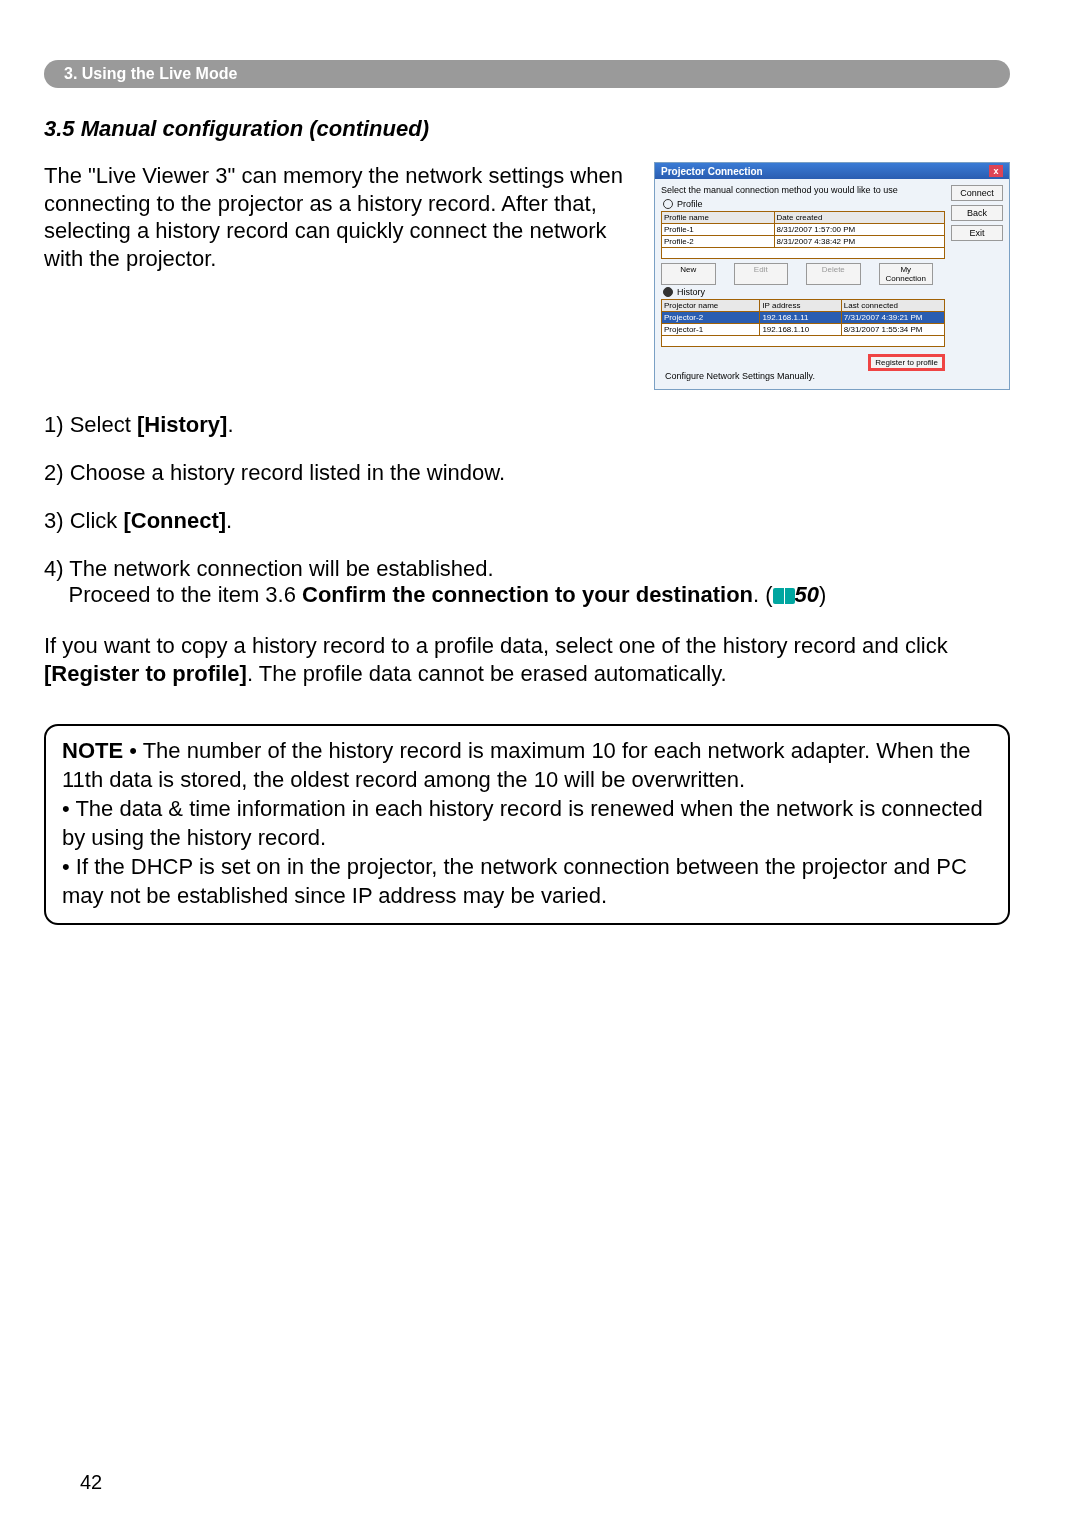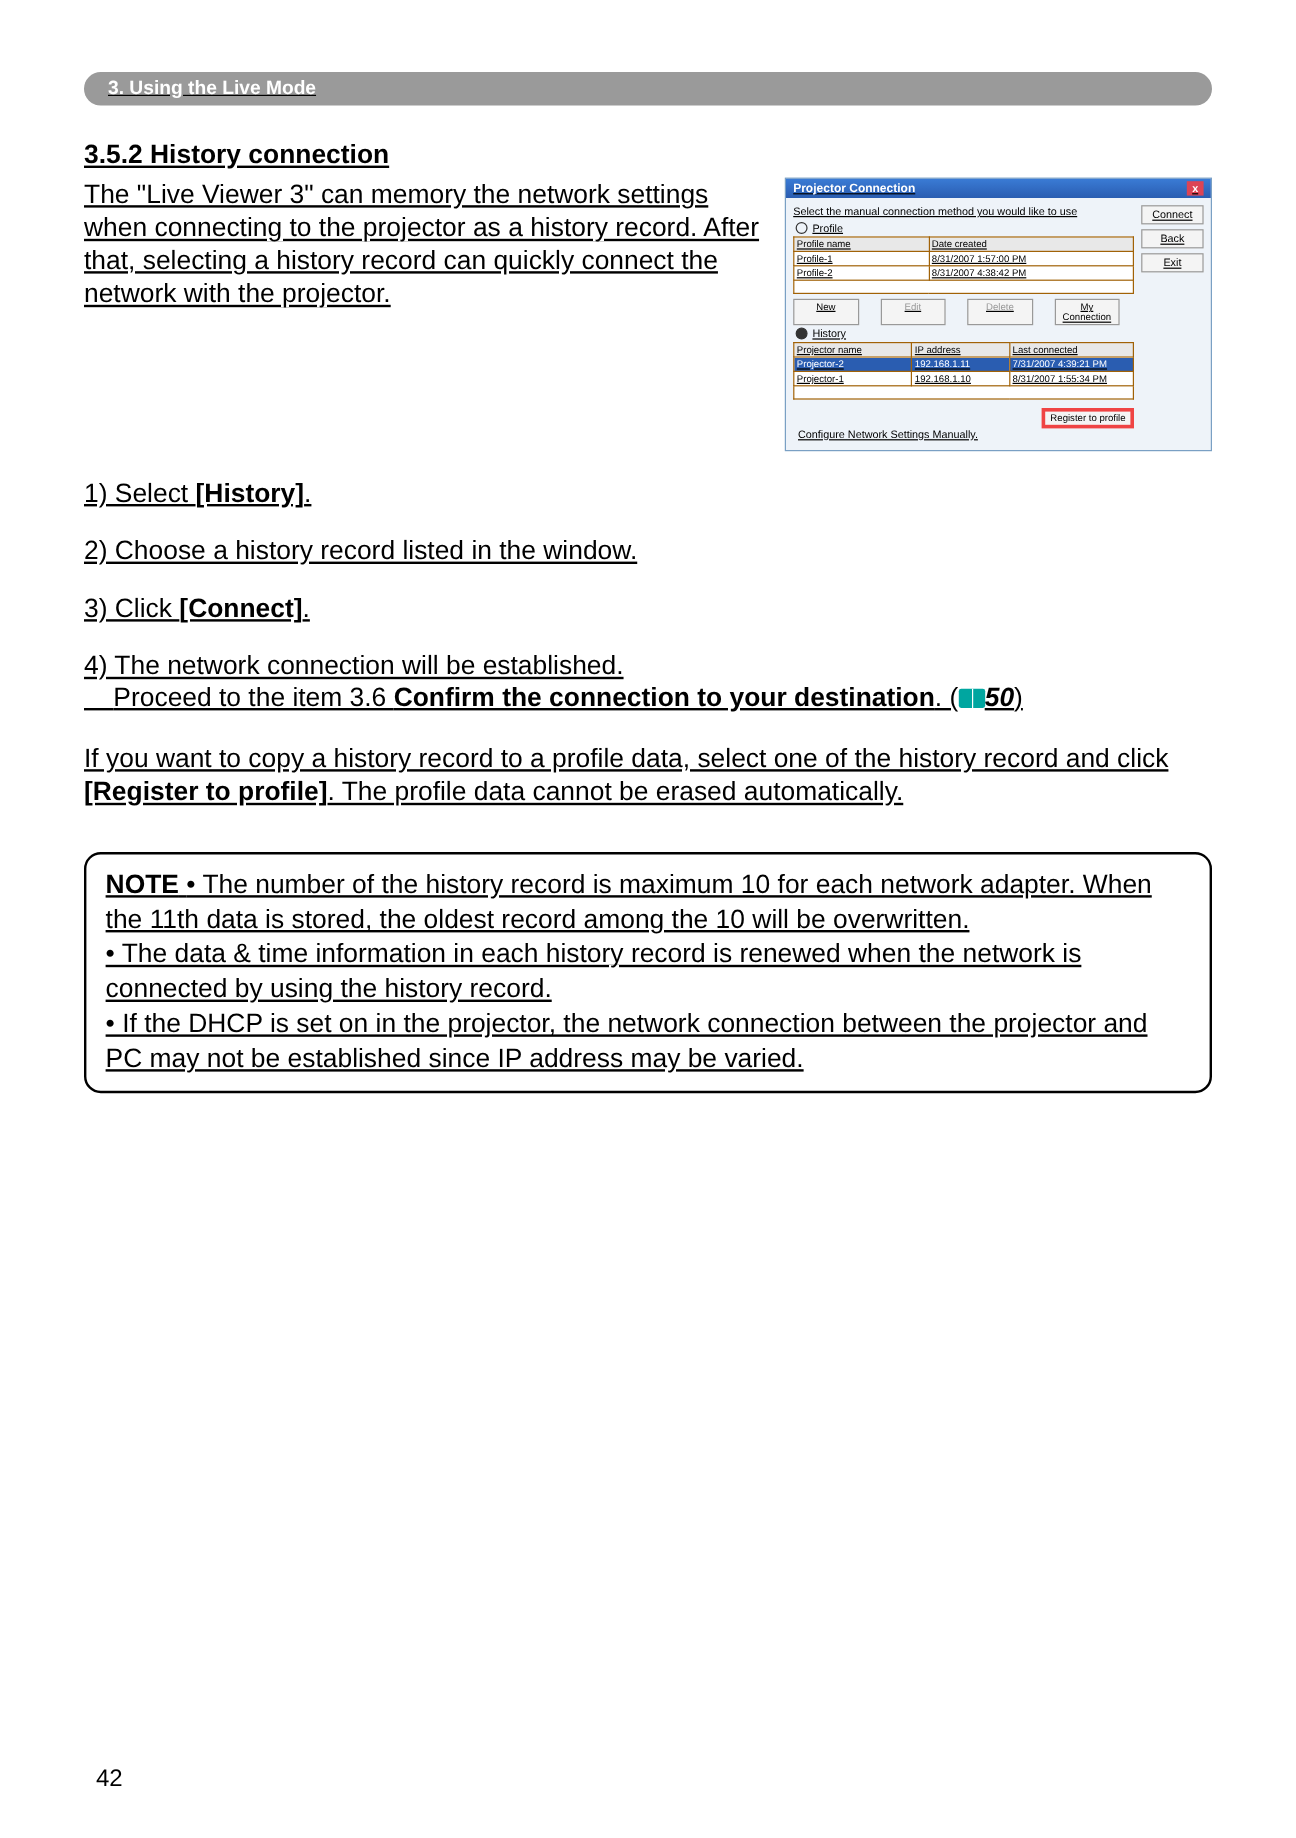--- a/index.html
+++ b/index.html
@@ -5,23 +5,22 @@
   body {
     margin: 0;
     padding: 0;
     font-family: Arial, Helvetica, sans-serif;
     background: #fff;
     width: 1080px;
     height: 1532px;
     position: relative;
   }
   .page {
-    padding: 60px 70px 40px 70px;
+    padding: 60px 70px 40px 44px;
     box-sizing: border-box;
-    text-decoration: underline;
   }
   .header-bar {
     background: #9a9a9a;
     color: #fff;
     height: 28px;
     border-radius: 14px;
     display: flex;
     align-items: center;
     padding-left: 20px;
     font-size: 16px;
@@ -169,22 +168,22 @@
   .manual-row { clear:both; font-size:9px; margin-top:6px; display:flex; align-items:center; gap:4px;}
 </style>
 </head>
 <body>
 
 <div class="page">
   <div class="header-bar">
     <span>3. Using the Live Mode</span>
   </div>
 
-
-  <div class="subheading">3.5.2 History connection</div>
+  <div class="section-title">3.5 Manual configuration (continued)</div>
+
 
   <div class="body-row">
     <div class="body-text" style="flex:1">The "Live Viewer 3" can memory the network settings when connecting to the projector as a history record. After that, selecting a history record can quickly connect the network with the projector.</div>
 
     <div class="dialog">
       <div class="dlg-title">
         <span>Projector Connection</span>
         <span class="dlg-close">x</span>
       </div>
       <div class="dlg-body">

